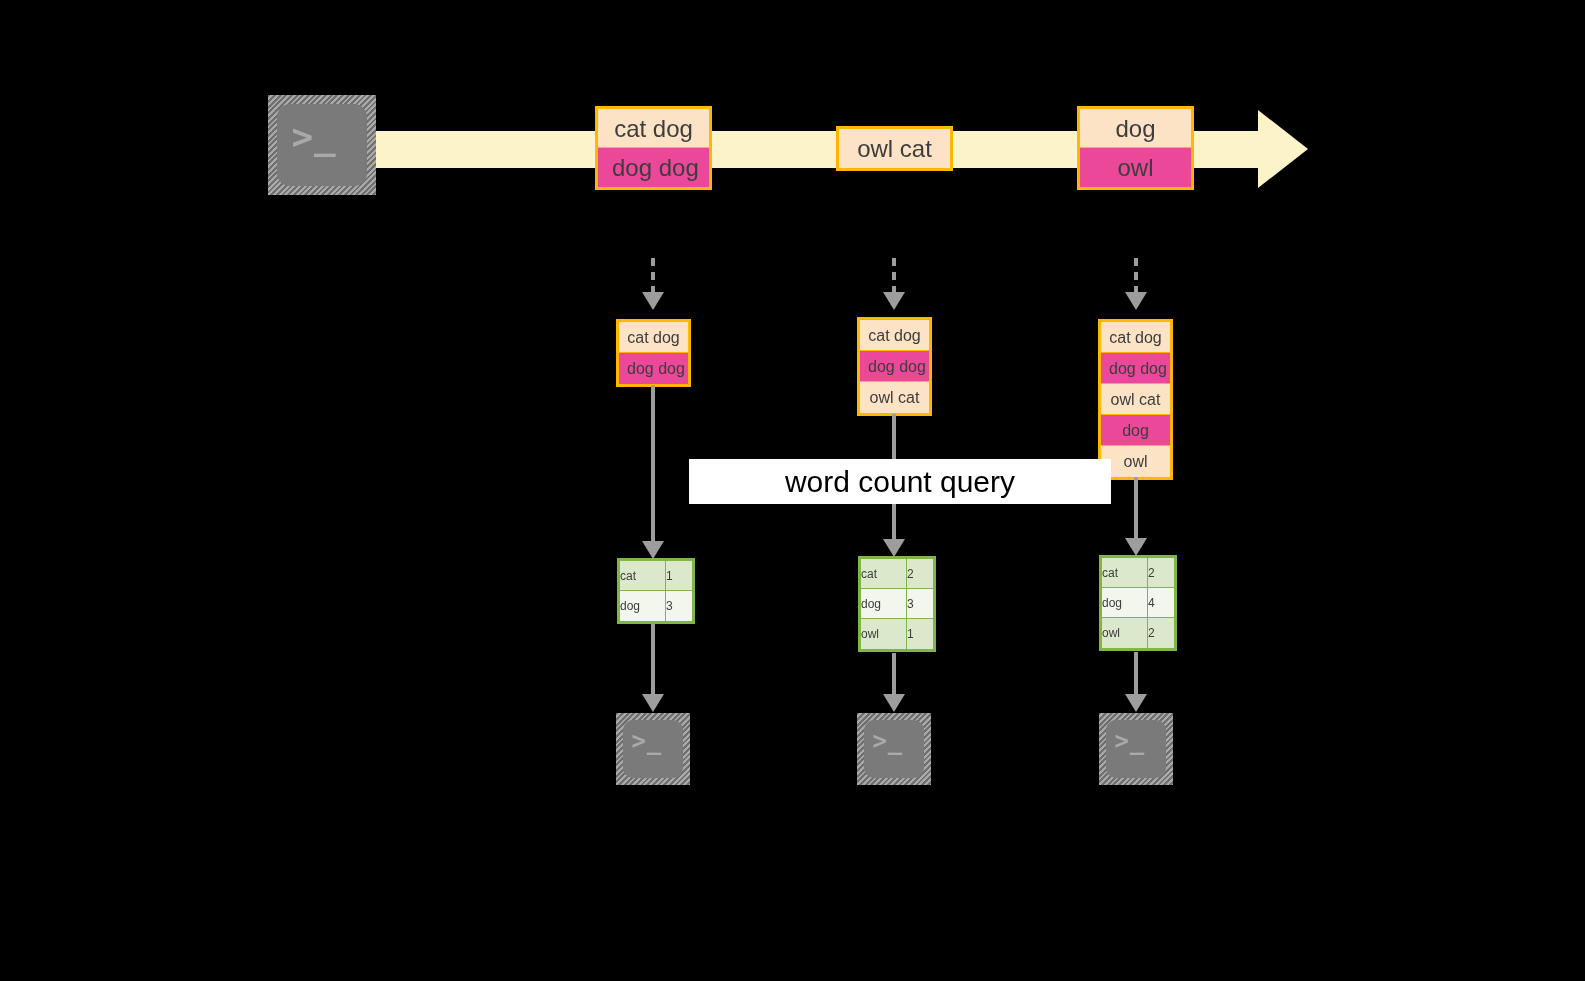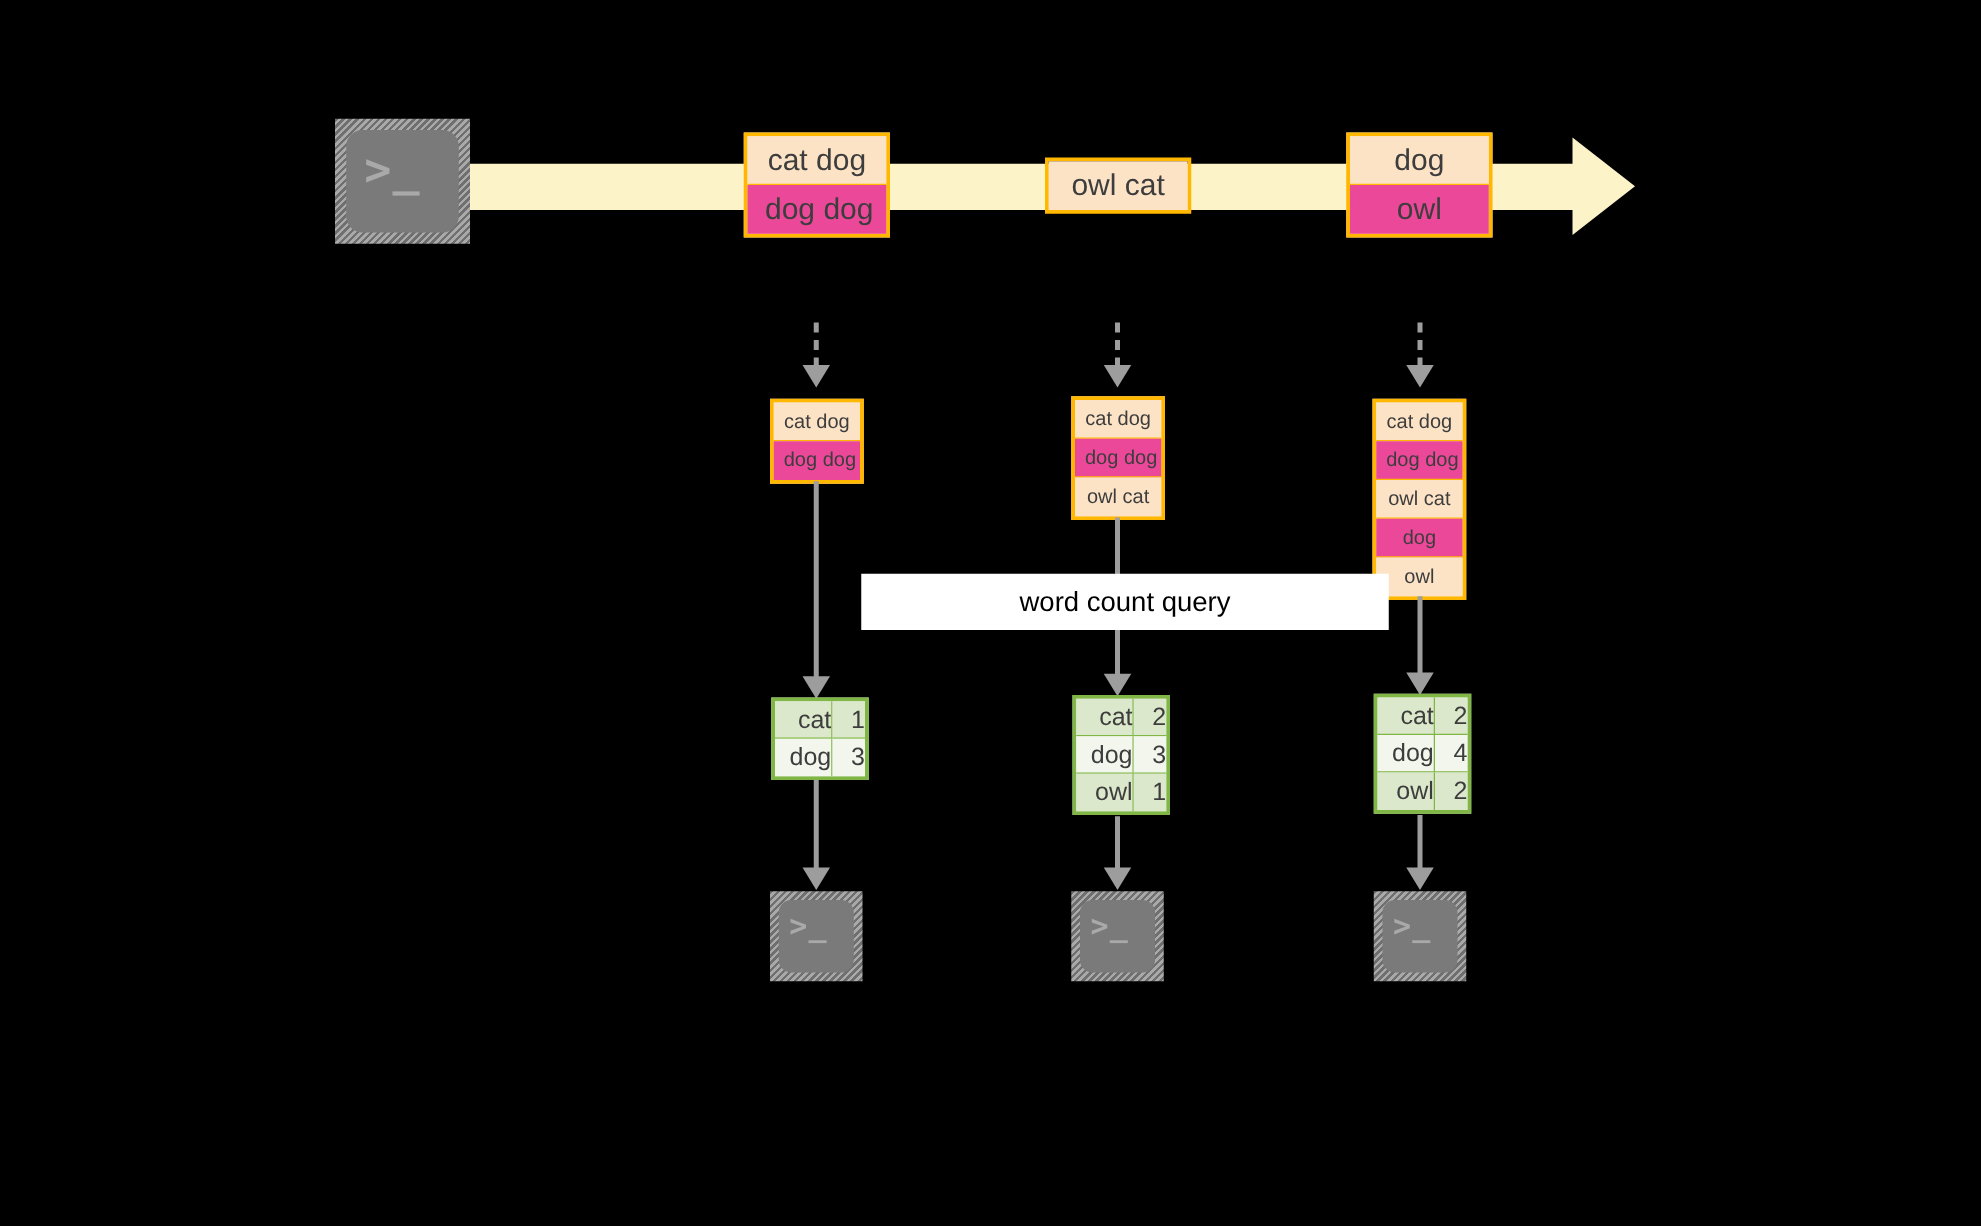--- a/index.html
+++ b/index.html
@@ -110,25 +110,25 @@
   .gtable {
     position: absolute;
     box-sizing: border-box;
     border: 3px solid #7FB646;
     background: #DCE8CB;
     border-collapse: collapse;
   }
   .grow { display: flex; }
   .gcell {
     box-sizing: border-box;
-    font-size: 20px;
+    font-size: 12px;
     line-height: 30px;
     height: 30px;
     color: #3d3d3d;
-    text-align: right;
+    text-align: left;
     border-bottom: 1.5px solid #7FB646;
   }
   .grow:last-child .gcell { border-bottom: none; }
   .gcell.key { width: 46px; border-right: 1.5px solid #7FB646; }
   .gcell.val { width: 26px; }
   .gcell.shade-a { background: #DCE8CB; }
   .gcell.shade-b { background: #F2F6EC; }
 
   
   .vline {
@@ -152,21 +152,21 @@
 
   
   .query-label {
     position: absolute;
     left: 689px;
     top: 459px;
     width: 422px;
     height: 45px;
     background: #FFFFFF;
     color: #000000;
-    font-size: 22px;
+    font-size: 30px;
     line-height: 45px;
     text-align: center;
     white-space: nowrap;
   }
 </style>
 </head>
 <body>
 
 <div id="stage">
 

